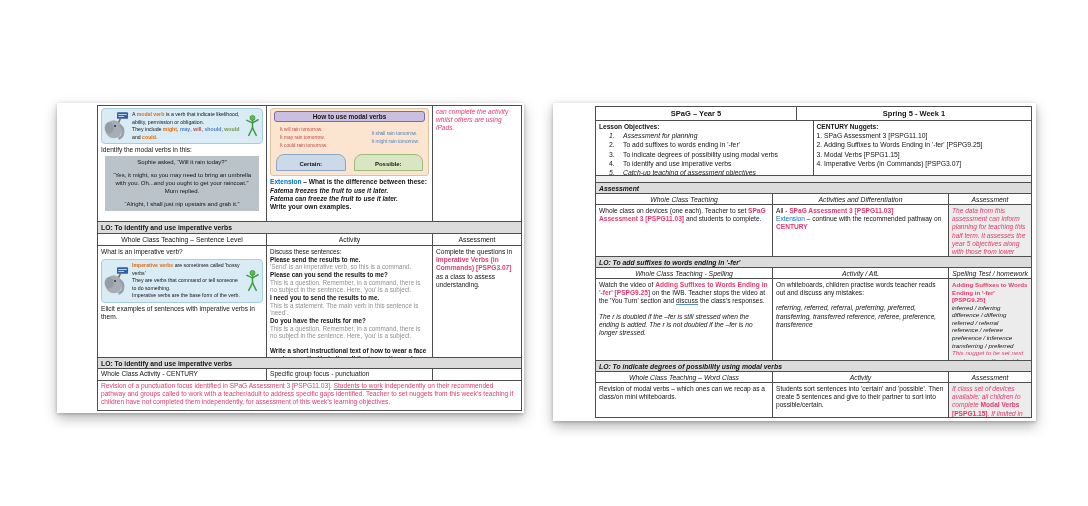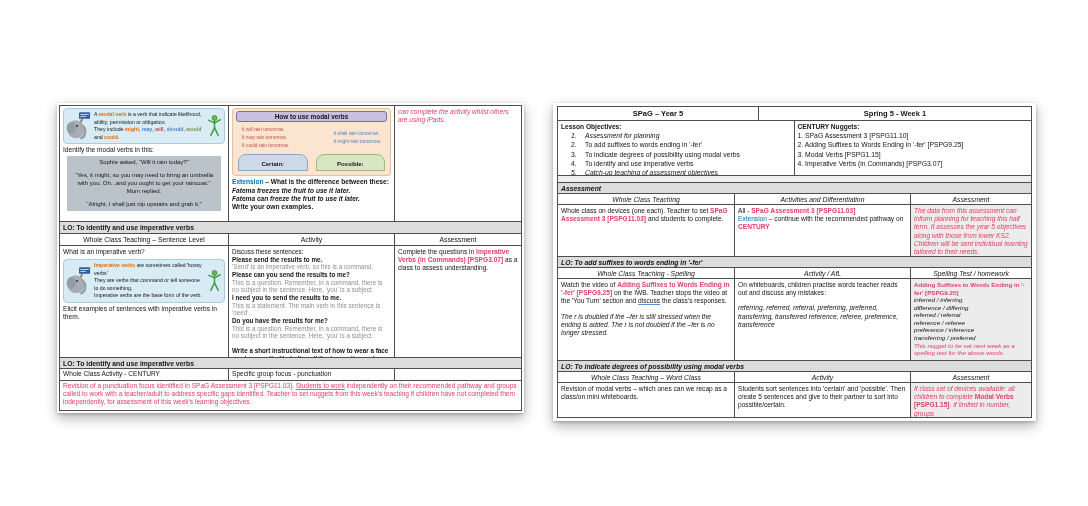--- a/index.html
+++ b/index.html
@@ -2,21 +2,21 @@
 <html><head>
 <meta charset="utf-8">
 <style>
   * { margin:0; padding:0; box-sizing:border-box; }
   html,body { width:1088px; height:506px; background:#ffffff; overflow:hidden;
     font-family:"Liberation Sans", sans-serif; color:#141414; }
   .page { position:absolute; background:#fff; display:flex; flex-direction:column;
     box-shadow:0 5px 12px rgba(0,0,0,.30), 0 1px 3px rgba(0,0,0,.22); }
   #pageL { left:57px; top:103px; width:467px; height:310px; padding:2px; }
   #pageR { left:553px; top:103px; width:483px; height:318px; padding:3px 4px; }
-  .tbl { flex:1; display:flex; flex-direction:column; border:1px solid #4e4e4e; overflow:hidden; }
+  .tbl { flex:1; display:flex; flex-direction:column; border:1px solid #4e4e4e; overflow:hidden;margin-left:38px; }
   .row { display:flex; border-bottom:1px solid #4e4e4e; overflow:hidden; }
   .row:last-child { border-bottom:none; }
   .cell { border-right:1px solid #4e4e4e; padding:2px 3px; overflow:hidden; }
   .cell:last-child { border-right:none; }
   .t { font-size:6.6px; line-height:1.25; }
   .tsm { font-size:6.3px; line-height:1.22; }
   .b { font-weight:bold; }
   .it { font-style:italic; }
   .red { color:#e23a6c; }
   .redb { color:#e23a6c; font-weight:bold; }

